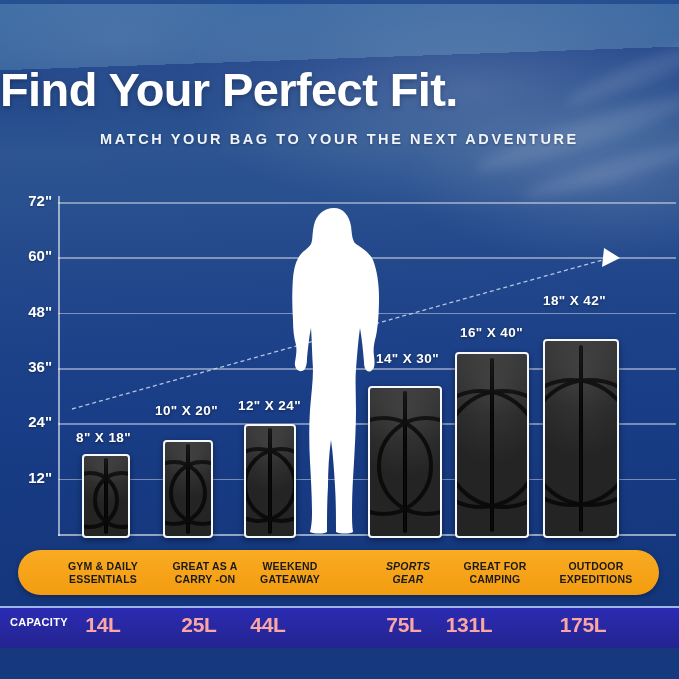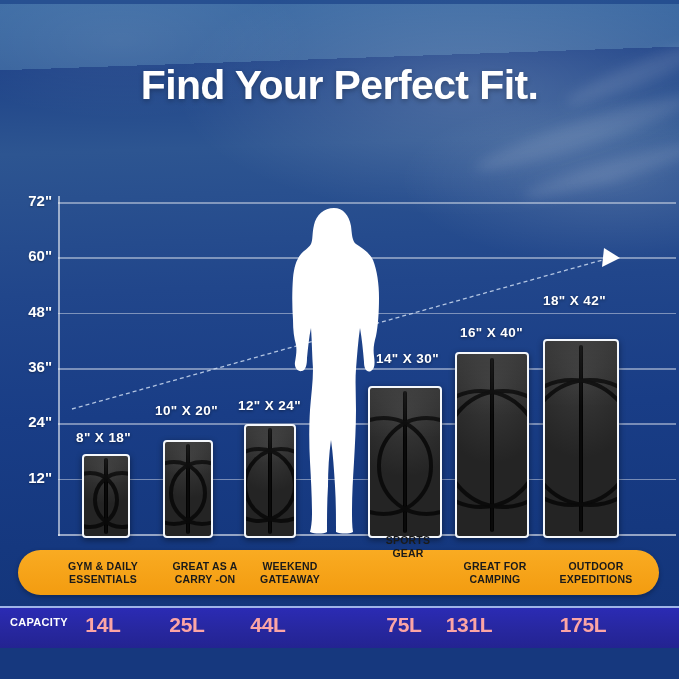--- a/index.html
+++ b/index.html
@@ -18,22 +18,22 @@
       radial-gradient(ellipse 420px 180px at 470px 90px, rgba(255,255,255,.17), rgba(255,255,255,0) 70%),
       radial-gradient(ellipse 300px 120px at 610px 180px, rgba(255,255,255,.13), rgba(255,255,255,0) 70%),
       radial-gradient(ellipse 260px 110px at 120px 40px, rgba(255,255,255,.07), rgba(255,255,255,0) 72%),
       linear-gradient(178deg,#3f6ea6 0%, #39649e 10%, #2f569233 0%, #2d5591 22%, #21468b 42%, #193d86 60%, #15387f 78%, #123377 100%);
   }
   .bg-top-edge{position:absolute;left:0;top:0;width:679px;height:4px;background:#1d4589;opacity:.75;}
   .cloudstreak{position:absolute;background:rgba(255,255,255,.10);filter:blur(6px);border-radius:50%;}
 
   
   .title{
-    position:absolute;left:0;top:62px;width:679px;text-align:center;
-    color:#ffffff;font-size:41px;font-weight:bold;letter-spacing:-0.6px;
+    position:absolute;left:0;top:62px;width:679px;
+    color:#ffffff;font-size:47px;font-weight:bold;letter-spacing:-0.6px;
     text-shadow:0 2px 5px rgba(0,0,0,.28);
   }
   .subtitle{
     position:absolute;left:0;top:131px;width:679px;text-align:center;
     color:#f1f5fb;font-size:14.5px;font-weight:bold;letter-spacing:2.6px;
     text-shadow:0 1px 3px rgba(0,0,0,.3);
   }
   .axis-v{position:absolute;left:58px;top:196px;width:2px;height:340px;background:rgba(255,255,255,.55);}
   .gridline{position:absolute;left:58px;width:618px;height:1.5px;background:rgba(255,255,255,.42);}
   .tick{
@@ -117,20 +117,21 @@
 
 <div id="stage">
 
   <div class="bg"></div>
   <div class="bg-top-edge"></div>
   <div class="cloudstreak" style="left:470px;top:120px;width:230px;height:26px;transform:rotate(-18deg);"></div>
   <div class="cloudstreak" style="left:520px;top:160px;width:190px;height:20px;transform:rotate(-16deg);"></div>
   <div class="cloudstreak" style="left:560px;top:60px;width:170px;height:22px;transform:rotate(-22deg);"></div>
 
   <div class="title">Find Your Perfect Fit.</div>
+  <div class="subtitle">MATCH YOUR BAG TO YOUR THE NEXT ADVENTURE</div>
 
   <div class="axis-v"></div>
   <div class="baseline"></div>
   <div id="gridlines">
       <div class="gridline" style="top: 478.667px;"></div>
       <div class="gridline" style="top: 423.333px;"></div>
       <div class="gridline" style="top: 368px;"></div>
       <div class="gridline" style="top: 312.667px;"></div>
       <div class="gridline" style="top: 257.333px;"></div>
       <div class="gridline" style="top: 202px;"></div>
@@ -211,32 +212,32 @@
     </div>
 
   <div class="usecase-band"></div>
   <div id="usecases">
       <div class="usecase" style="left: 44px; width: 118px; top: 550px;">GYM &amp; DAILY
 ESSENTIALS</div>
       <div class="usecase" style="left: 150px; width: 110px; top: 550px;">GREAT AS A
 CARRY -ON</div>
       <div class="usecase" style="left: 228px; width: 124px; top: 550px;">WEEKEND
 GATEAWAY</div>
-      <div class="usecase" style="left: 356px; width: 104px; top: 524px;">SPORTS
+      <div class="usecase" style="left: 356px; width: 104px; top: 550px; font-style: italic;">SPORTS
 GEAR</div>
       <div class="usecase" style="left: 440px; width: 110px; top: 550px;">GREAT FOR
 CAMPING</div>
       <div class="usecase" style="left: 536px; width: 120px; top: 550px;">OUTDOOR
 EXPEDITIONS</div>
     </div>
 
   <div class="cap-band"></div>
   <div class="cap-title">CAPACITY</div>
   <div id="caps">
       <div class="cap-val" style="left: 64px; width: 78px;">14L</div>
-      <div class="cap-val" style="left: 148px; width: 78px;">25L</div>
+      <div class="cap-val" style="left: 160px; width: 78px;">25L</div>
       <div class="cap-val" style="left: 228px; width: 80px;">44L</div>
       <div class="cap-val" style="left: 364px; width: 80px;">75L</div>
       <div class="cap-val" style="left: 427px; width: 84px;">131L</div>
       <div class="cap-val" style="left: 540px; width: 86px;">175L</div>
     </div>
   <div class="footer"></div>
 </div>
 
 </body></html>

